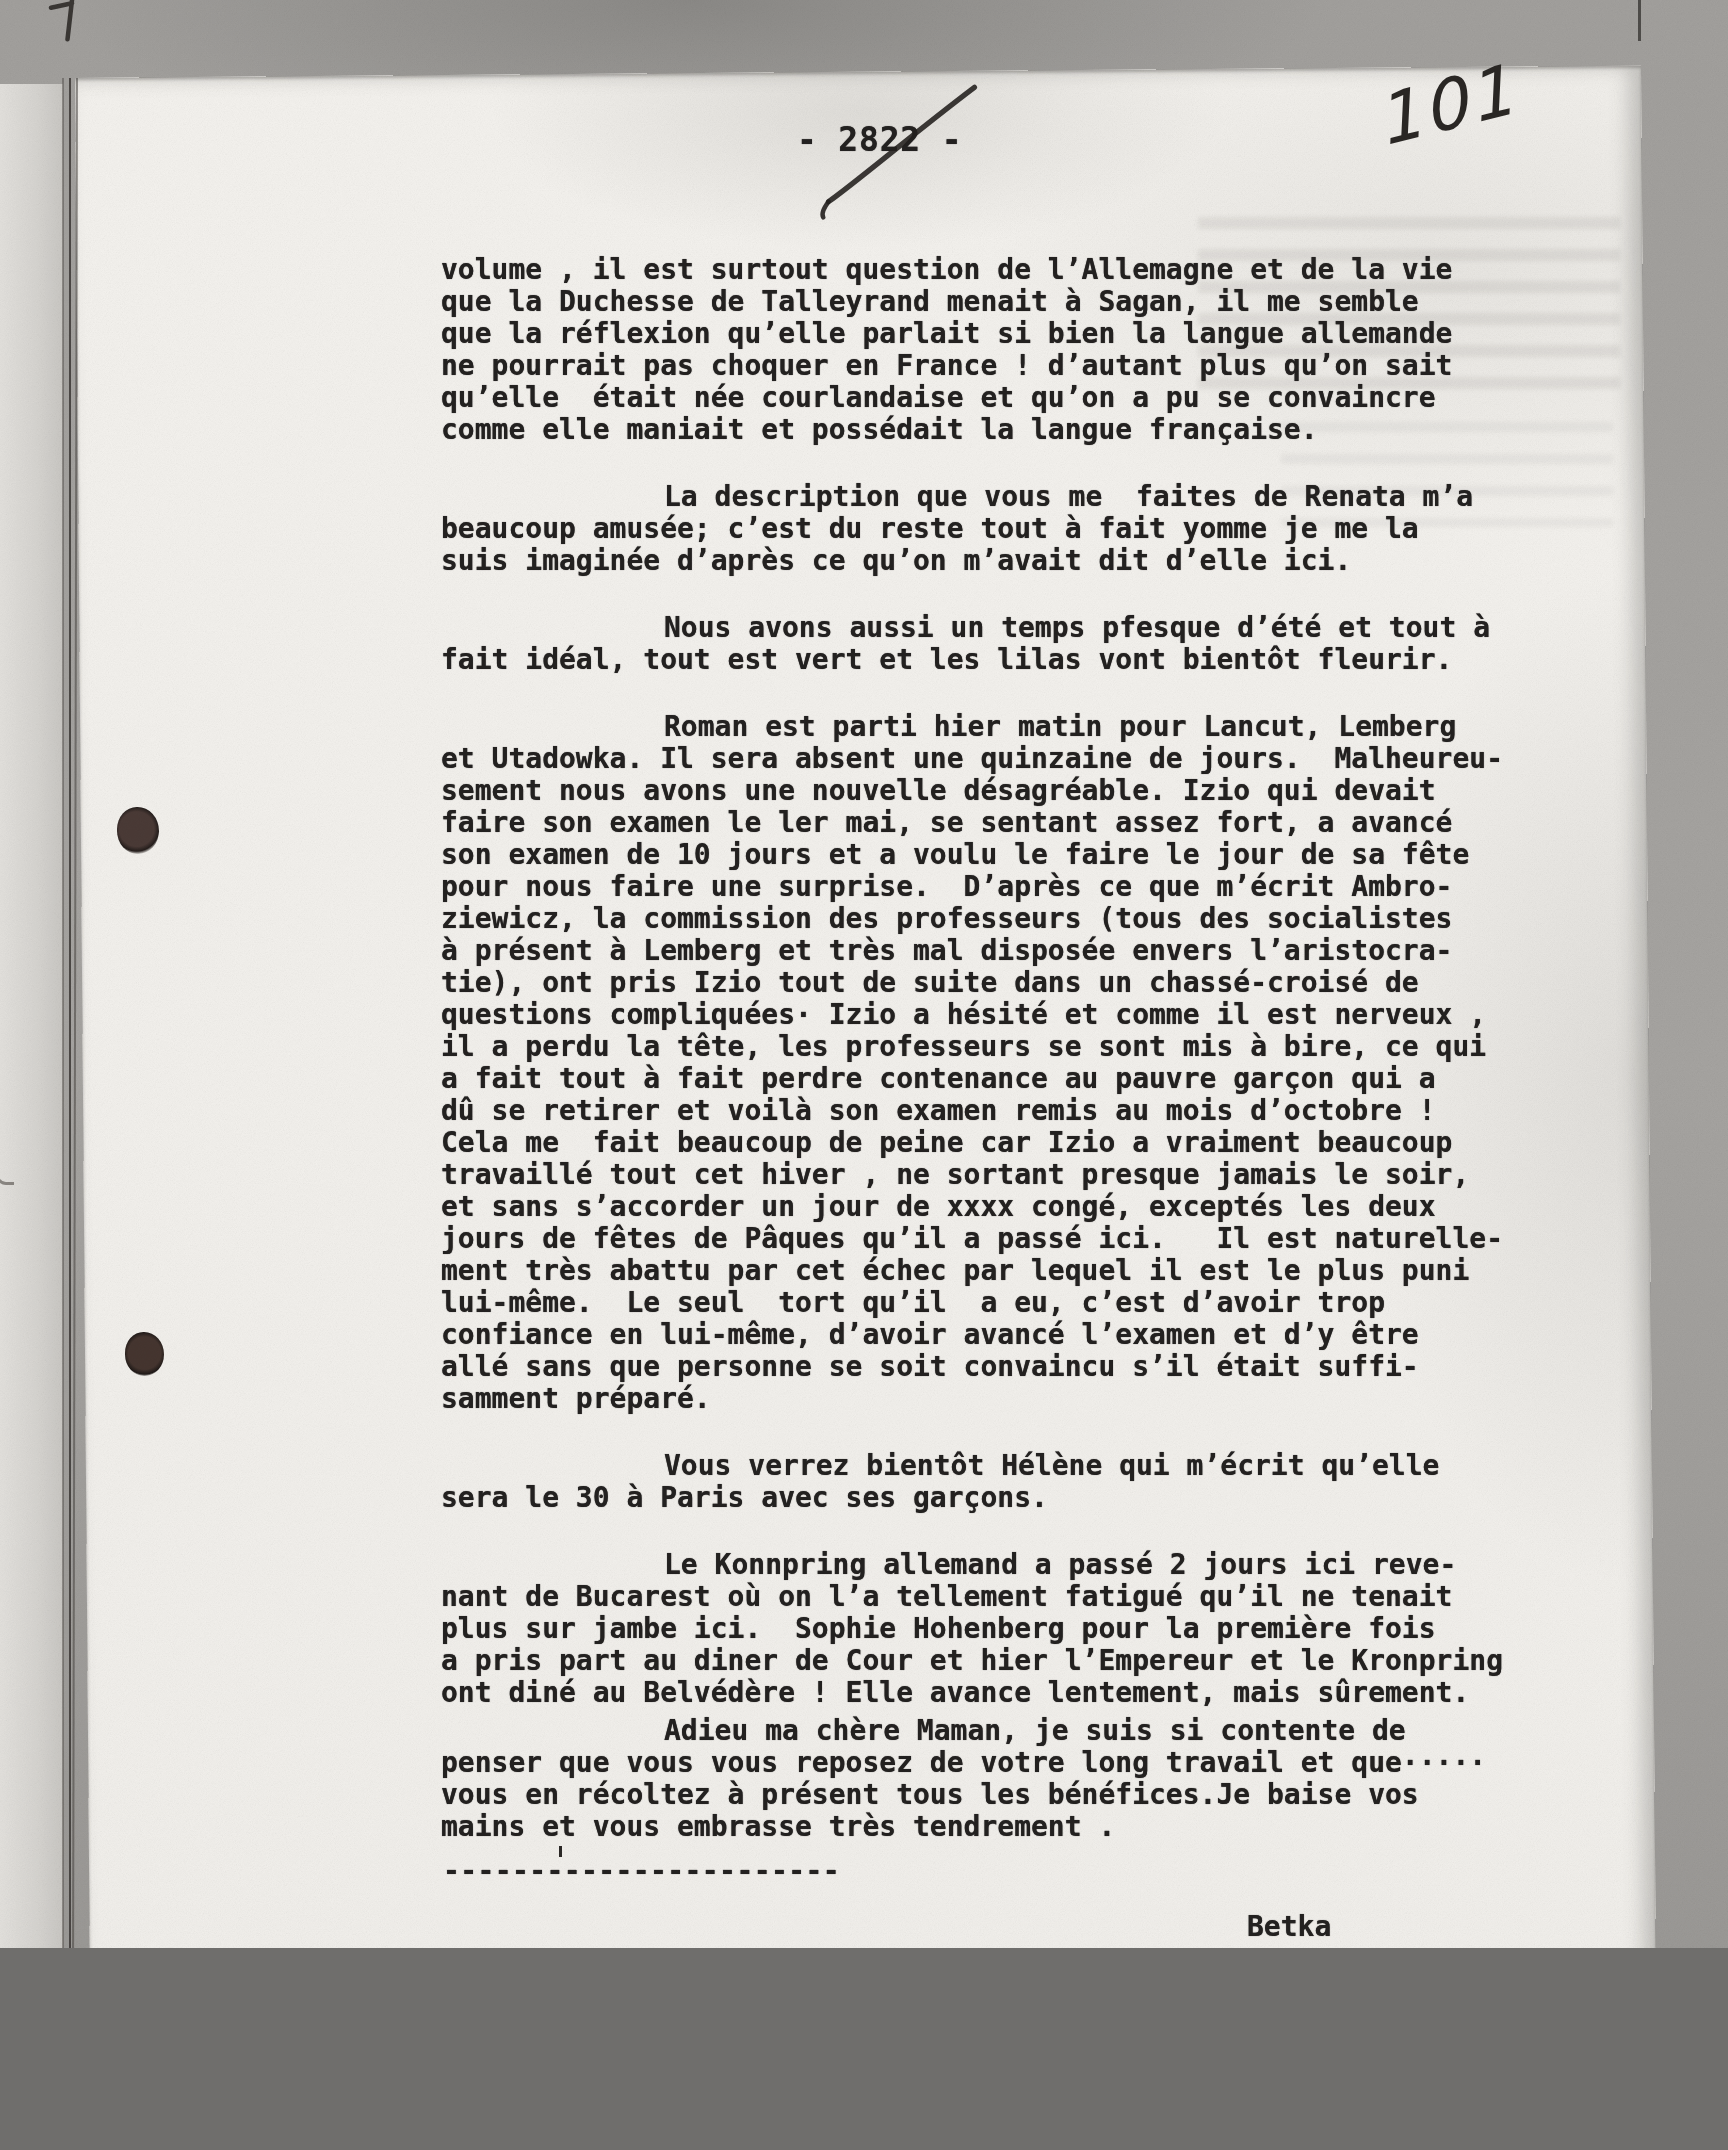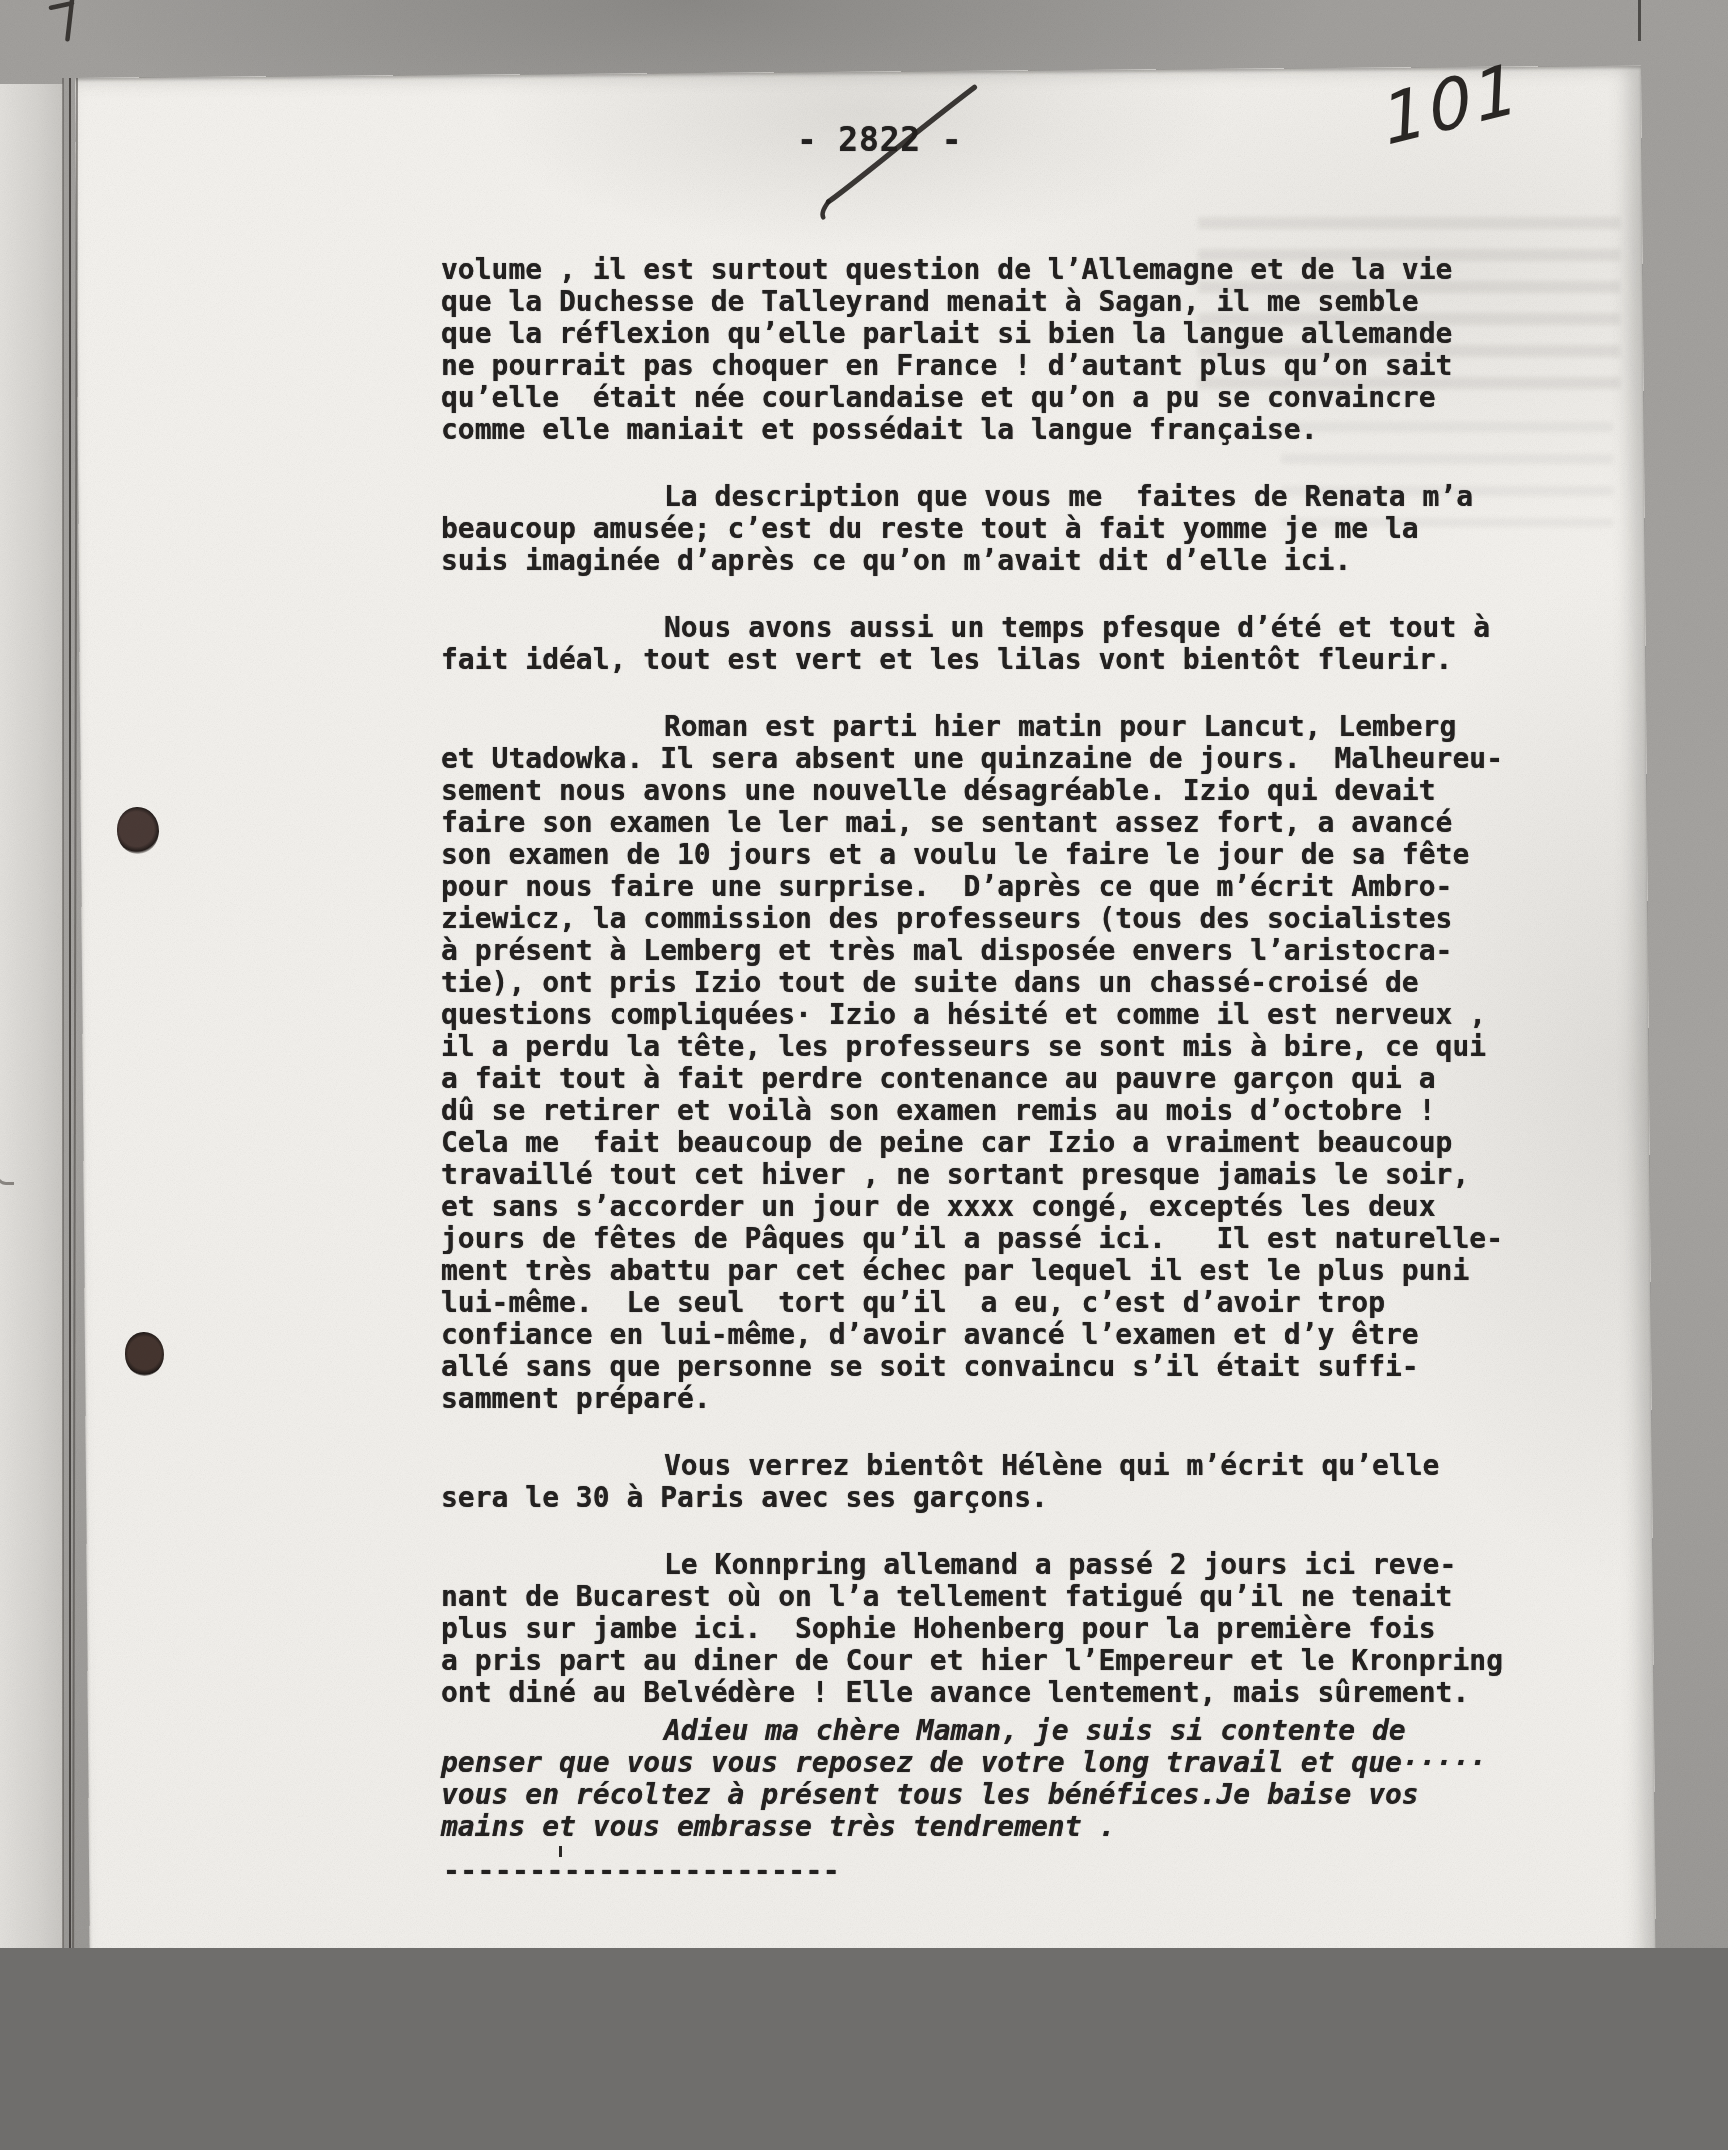--- a/index.html
+++ b/index.html
@@ -40,21 +40,21 @@
   .hole2{left:125px;top:1332px;width:39px;height:44px;
     background:radial-gradient(circle at 50% 48%, #45352f 0 54%, #1f1917 70%, rgba(31,25,23,0) 78%);}
   
   .typed{
     color:#232120;font-weight:700;font-size:28px;line-height:32px;
     text-shadow:0 0 0.9px rgba(30,28,26,.8);
     white-space:pre;
   }
   .letter-body{position:absolute;left:441px;top:190px;}
   .para + .para{margin-top:35px;}
-  .para.tight{margin-top:6px;font-style:italic;}
+  .para.tight{margin-top:6px;}
   .para.indent .line:first-child{text-indent:223px;}
   .signature{margin-top:3.8px;padding-left:806px;}
   .header-number{position:absolute;left:797px;top:124px;font-size:33px;letter-spacing:0.8px;}
   .divider{position:absolute;left:443px;top:1855px;letter-spacing:0.4px;}
   .divider-tick{position:absolute;left:559px;top:1846px;width:3px;height:10.5px;background:#2b2826;}
   
   .hand-number{
     position:absolute;left:1378px;top:81px;
     font-family:"DejaVu Sans","Liberation Sans",sans-serif;
     font-style:italic;font-weight:400;font-size:69px;color:#2a2724;
@@ -108,20 +108,21 @@
   <div class="typed header-number">- 2822 -</div>
   <svg class="strike-svg" width="188" height="151" viewBox="0 0 250 200">
     <path d="M30,172 C24,180 20,188 23,193" stroke="#221f1d" stroke-width="6" fill="none" stroke-linecap="round" opacity="0.9"></path>
     <path d="M30,172 C62,150 142,82 224,20" stroke="#221f1d" stroke-width="7" fill="none" stroke-linecap="round" opacity="0.88"></path>
   </svg>
 
   <div class="hand-number">101</div>
 
   <div class="typed letter-body">
     <div><div class="para"><div class="line">volume , il est surtout question de l’Allemagne et de la vie</div><div class="line">que la Duchesse de Talleyrand menait à Sagan, il me semble</div><div class="line">que la réflexion qu’elle parlait si bien la langue allemande</div><div class="line">ne pourrait pas choquer en France ! d’autant plus qu’on sait</div><div class="line">qu’elle  était née courlandaise et qu’on a pu se convaincre</div><div class="line">comme elle maniait et possédait la langue française.</div></div><div class="para indent"><div class="line">La description que vous me  faites de Renata m’a</div><div class="line">beaucoup amusée; c’est du reste tout à fait yomme je me la</div><div class="line">suis imaginée d’après ce qu’on m’avait dit d’elle ici.</div></div><div class="para indent"><div class="line">Nous avons aussi un temps pfesque d’été et tout à</div><div class="line">fait idéal, tout est vert et les lilas vont bientôt fleurir.</div></div><div class="para indent"><div class="line">Roman est parti hier matin pour Lancut, Lemberg</div><div class="line">et Utadowka. Il sera absent une quinzaine de jours.  Malheureu-</div><div class="line">sement nous avons une nouvelle désagréable. Izio qui devait</div><div class="line">faire son examen le ler mai, se sentant assez fort, a avancé</div><div class="line">son examen de 10 jours et a voulu le faire le jour de sa fête</div><div class="line">pour nous faire une surprise.  D’après ce que m’écrit Ambro-</div><div class="line">ziewicz, la commission des professeurs (tous des socialistes</div><div class="line">à présent à Lemberg et très mal disposée envers l’aristocra-</div><div class="line">tie), ont pris Izio tout de suite dans un chassé-croisé de</div><div class="line">questions compliquées· Izio a hésité et comme il est nerveux ,</div><div class="line">il a perdu la tête, les professeurs se sont mis à bire, ce qui</div><div class="line">a fait tout à fait perdre contenance au pauvre garçon qui a</div><div class="line">dû se retirer et voilà son examen remis au mois d’octobre !</div><div class="line">Cela me  fait beaucoup de peine car Izio a vraiment beaucoup</div><div class="line">travaillé tout cet hiver , ne sortant presque jamais le soir,</div><div class="line">et sans s’accorder un jour de xxxx congé, exceptés les deux</div><div class="line">jours de fêtes de Pâques qu’il a passé ici.   Il est naturelle-</div><div class="line">ment très abattu par cet échec par lequel il est le plus puni</div><div class="line">lui-même.  Le seul  tort qu’il  a eu, c’est d’avoir trop</div><div class="line">confiance en lui-même, d’avoir avancé l’examen et d’y être</div><div class="line">allé sans que personne se soit convaincu s’il était suffi-</div><div class="line">samment préparé.</div></div><div class="para indent"><div class="line">Vous verrez bientôt Hélène qui m’écrit qu’elle</div><div class="line">sera le 30 à Paris avec ses garçons.</div></div><div class="para indent"><div class="line">Le Konnpring allemand a passé 2 jours ici reve-</div><div class="line">nant de Bucarest où on l’a tellement fatigué qu’il ne tenait</div><div class="line">plus sur jambe ici.  Sophie Hohenberg pour la première fois</div><div class="line">a pris part au diner de Cour et hier l’Empereur et le Kronpring</div><div class="line">ont diné au Belvédère ! Elle avance lentement, mais sûrement.</div></div><div class="para indent tight"><div class="line">Adieu ma chère Maman, je suis si contente de</div><div class="line">penser que vous vous reposez de votre long travail et que·····</div><div class="line">vous en récoltez à présent tous les bénéfices.Je baise vos</div><div class="line">mains et vous embrasse très tendrement .</div></div></div>
+    <div class="signature">Betka</div>
   </div>
 
   <div class="typed divider">-----------------------</div>
   <div class="divider-tick"></div>
 
   <div class="hole hole1"></div>
   <div class="hole hole2"></div>
 
   <svg class="pen-mark-tl" width="60" height="53" viewBox="0 0 80 70">
     <path d="M36,0 L30,52 M8,10 L36,4" stroke="rgba(40,37,34,.85)" stroke-width="6" fill="none" stroke-linecap="round"></path>

